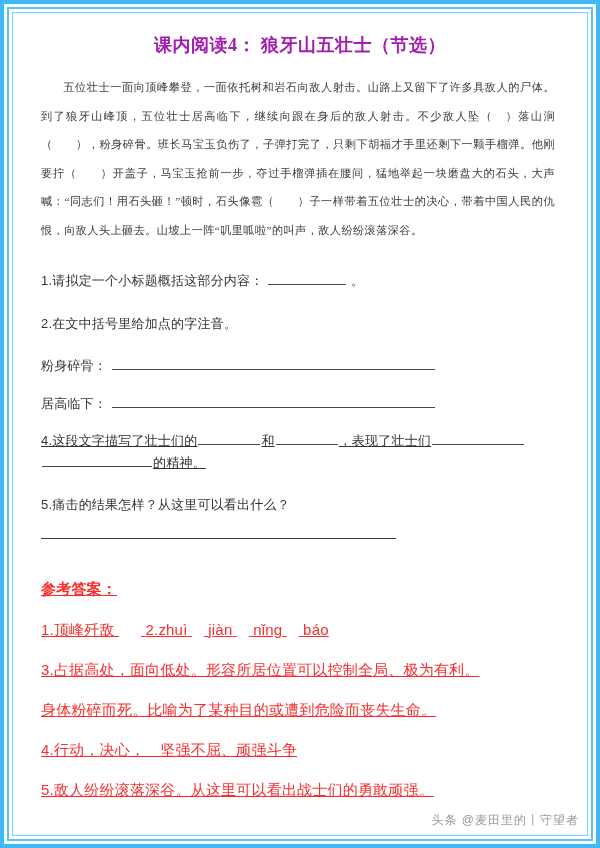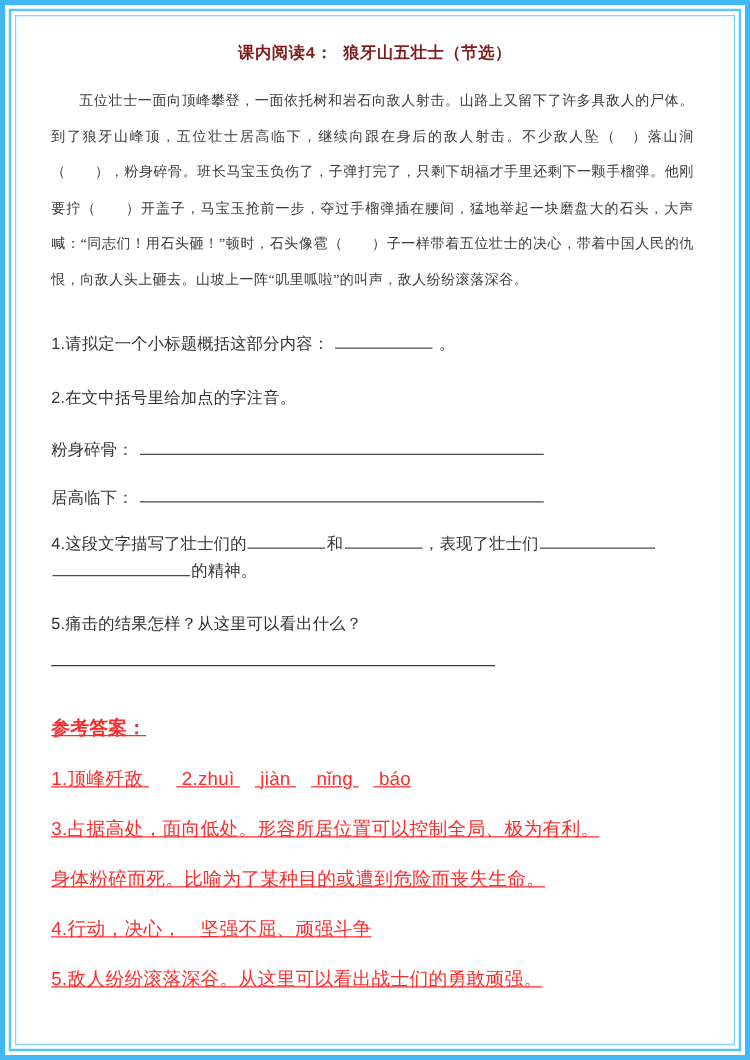--- a/index.html
+++ b/index.html
@@ -38,26 +38,26 @@
     height: 100%;
     background: #ffffff;
     border: 1px solid #7fd4fb;
     padding: 10px 14px 0 14px;
     position: relative;
   }
 
   
   .doc-title {
     text-align: center;
-    font-size: 13px;
+    font-size: 18px;
     font-weight: bold;
-    color: #7f1d1d;
+    color: #a21caf;
     letter-spacing: .5px;
     margin: 10px 0 16px 0;
-    font-family: Liberation Mono, monospace;
+    font-family: Liberation Serif, serif;
   }
 
   
   .passage {
     font-family: "Liberation Serif", "DejaVu Serif", serif;
     font-size: 11.2px;
     color: #3a3a3a;
     line-height: 2.55;
     text-align: justify;
     text-indent: 2em;
@@ -70,21 +70,21 @@
     margin: 26px 14px 0 14px;
     font-size: 13px;
     color: #333333;
     letter-spacing: .2px;
   }
   .q-row {
     margin-bottom: 21px;
     line-height: 1.65;
     white-space: nowrap;
   }
-  .q-row.wrap { white-space: normal; }
+  .q-row.wrap { white-space: normal; text-decoration: underline; }
   .q-tight { margin-bottom: 16px; }
 
   .blank {
     display: inline-block;
     border-bottom: 1px solid #4a4a4a;
     vertical-align: baseline;
     height: 12px;
     margin: 0 1px;
   }
   .b-sm   { width: 78px; }
@@ -191,16 +191,17 @@
           <span class="pinyin-sp"></span>
           <span>báo</span>
         </div>
 
         <div class="a-row">3.占据高处，面向低处。形容所居位置可以控制全局、极为有利。</div>
         <div class="a-row">身体粉碎而死。比喻为了某种目的或遭到危险而丧失生命。</div>
         <div class="a-row">4.行动，决心，　坚强不屈、顽强斗争</div>
         <div class="a-row">5.敌人纷纷滚落深谷。从这里可以看出战士们的勇敢顽强。</div>
       </div>
 
+      <div class="watermark">头条 @麦田里的丨守望者</div>
 
     </div>
   </div>
 </div>
 
 </body></html>

